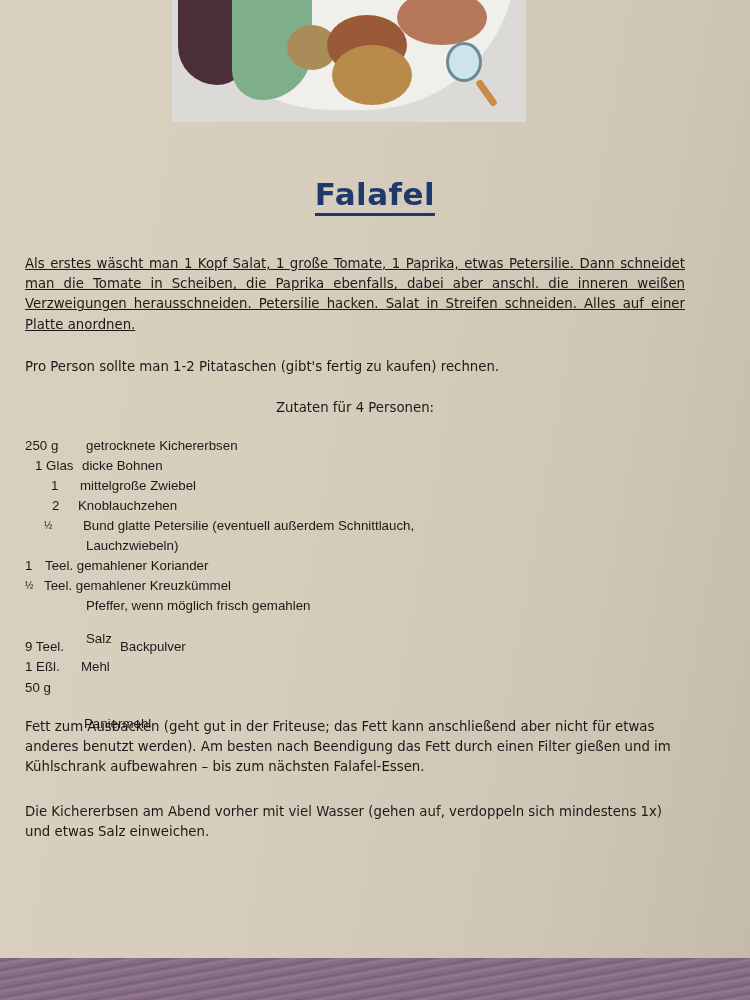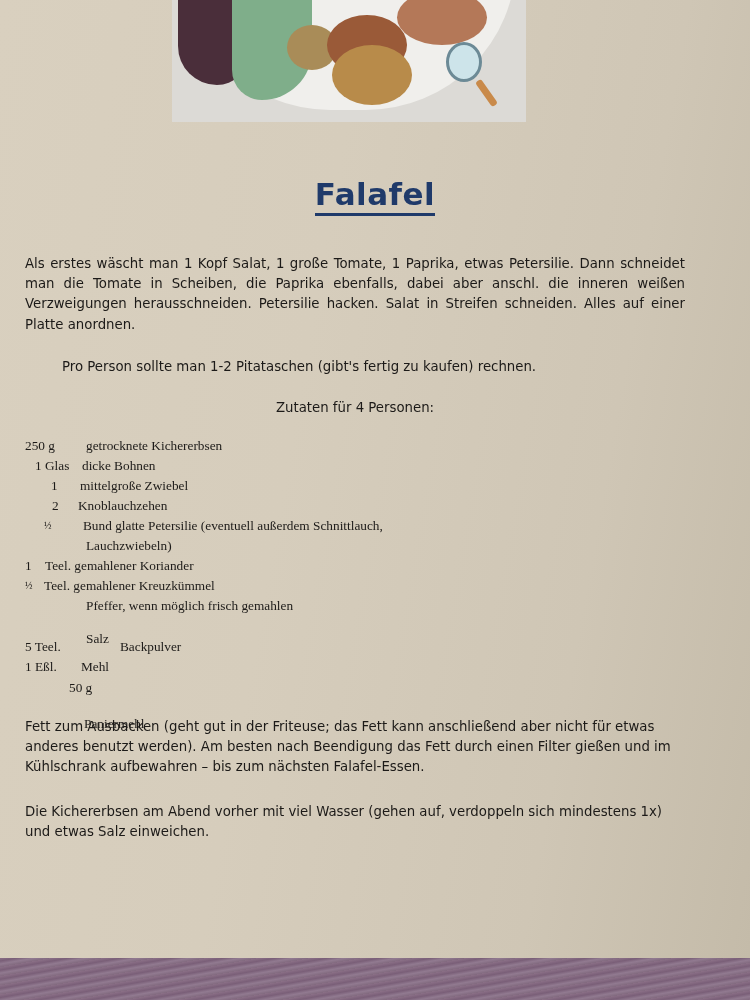--- a/index.html
+++ b/index.html
@@ -43,22 +43,22 @@
     position: absolute; left: 0; width: 750px; top: 176px; text-align: center;
     font-family: "DejaVu Sans", sans-serif; font-weight: bold; font-size: 31px;
     color: #1f3a6a; letter-spacing: 0.5px;
   }
   .title span { border-bottom: 3px solid #1f3a6a; padding-bottom: 1px; }
   .text {
     position: absolute; left: 25px; width: 660px;
     font-family: "DejaVu Sans", sans-serif; font-size: 13.3px; line-height: 20.2px;
     color: #1c1a18; margin: 0;
   }
-  .justify { text-align: justify; text-align-last: left; }
-  .ing { position: absolute; font-family: Liberation Serif, serif; font-size: 13.3px; color: #1c1a18; white-space: nowrap; }
+  .justify { text-align: justify; text-align-last: left; text-decoration: underline; }
+  .ing { position: absolute; font-family: Liberation Sans, sans-serif; font-size: 13.3px; color: #1c1a18; white-space: nowrap; }
   .frac { font-size: 10px; }
 </style>
 </head>
 <body>
 
 <div class="paper">
   <div class="photo">
     <div class="bowl"></div>
     <div class="greens-dark"></div>
     <div class="greens"></div>
@@ -66,21 +66,21 @@
     <div class="ball b4"></div>
     <div class="ball b1"></div>
     <div class="ball b2"></div>
   </div>
   <div class="magnifier"></div>
   <div class="magnifier-handle"></div>
 
   <div class="title"><span>Falafel</span></div>
 
   <p class="text justify" style="top:254px;">Als erstes wäscht man 1 Kopf Salat, 1 große Tomate, 1 Paprika, etwas Petersilie. Dann schneidet man die Tomate in Scheiben, die Paprika ebenfalls, dabei aber anschl. die inneren weißen Verzweigungen herausschneiden. Petersilie hacken. Salat in Streifen schneiden. Alles auf einer Platte anordnen.</p>
-  <p class="text" style="top:357px;margin-left:37px;">Pro Person sollte man 1-2 Pitataschen (gibt's fertig zu kaufen) rechnen.</p>
+  <p class="text" style="top:357px;">Pro Person sollte man 1-2 Pitataschen (gibt's fertig zu kaufen) rechnen.</p>
   <p class="text" style="top:398px;text-align:center;">Zutaten für 4 Personen:</p>
 
   <span class="ing" style="left:25px; top:438px;">250 g</span>
   <span class="ing" style="left:86px; top:438px;">getrocknete Kichererbsen</span>
 
   <span class="ing" style="left:35px; top:458px;">1 Glas</span>
   <span class="ing" style="left:82px; top:458px;">dicke Bohnen</span>
 
   <span class="ing" style="left:51px; top:478px;">1</span>
   <span class="ing" style="left:80px; top:478px;">mittelgroße Zwiebel</span>
@@ -96,26 +96,26 @@
   <span class="ing" style="left:25px; top:558px;">1</span>
   <span class="ing" style="left:45px; top:558px;">Teel. gemahlener Koriander</span>
 
   <span class="ing frac" style="left:25px; top:580px;">½</span>
   <span class="ing" style="left:86px; top:598px;">Pfeffer, wenn möglich frisch gemahlen</span>
 
   <span class="ing" style="left:44px; top:578px;">Teel. gemahlener Kreuzkümmel</span>
 
   <span class="ing" style="left:86px; top:619px;margin-top:12px;">Salz</span>
 
-  <span class="ing" style="left:25px; top:639px;">5 Teel.</span>
+  <span class="ing" style="left:25px; top:639px;">9 Teel.</span>
   <span class="ing" style="left:82px; top:639px;margin-left:38px;">Backpulver</span>
 
   <span class="ing" style="left:25px; top:659px;">1 Eßl.</span>
   <span class="ing" style="left:81px; top:659px;">Mehl</span>
 
-  <span class="ing" style="left:25px; top:680px;margin-left:44px;">50 g</span>
+  <span class="ing" style="left:25px; top:680px;">50 g</span>
   <span class="ing" style="left:84px; top:680px;margin-top:36px;">Paniermehl</span>
 
   <p class="text" style="top:717px; width:655px;">Fett zum Ausbacken (geht gut in der Friteuse; das Fett kann anschließend aber nicht für etwas anderes benutzt werden). Am besten nach Beendigung das Fett durch einen Filter gießen und im Kühlschrank aufbewahren – bis zum nächsten Falafel-Essen.</p>
   <p class="text" style="top:802px; width:655px;">Die Kichererbsen am Abend vorher mit viel Wasser (gehen auf, verdoppeln sich mindestens 1x) und etwas Salz einweichen.</p>
 </div>
 
 <div class="table-surface"></div>
 
 </body></html>

